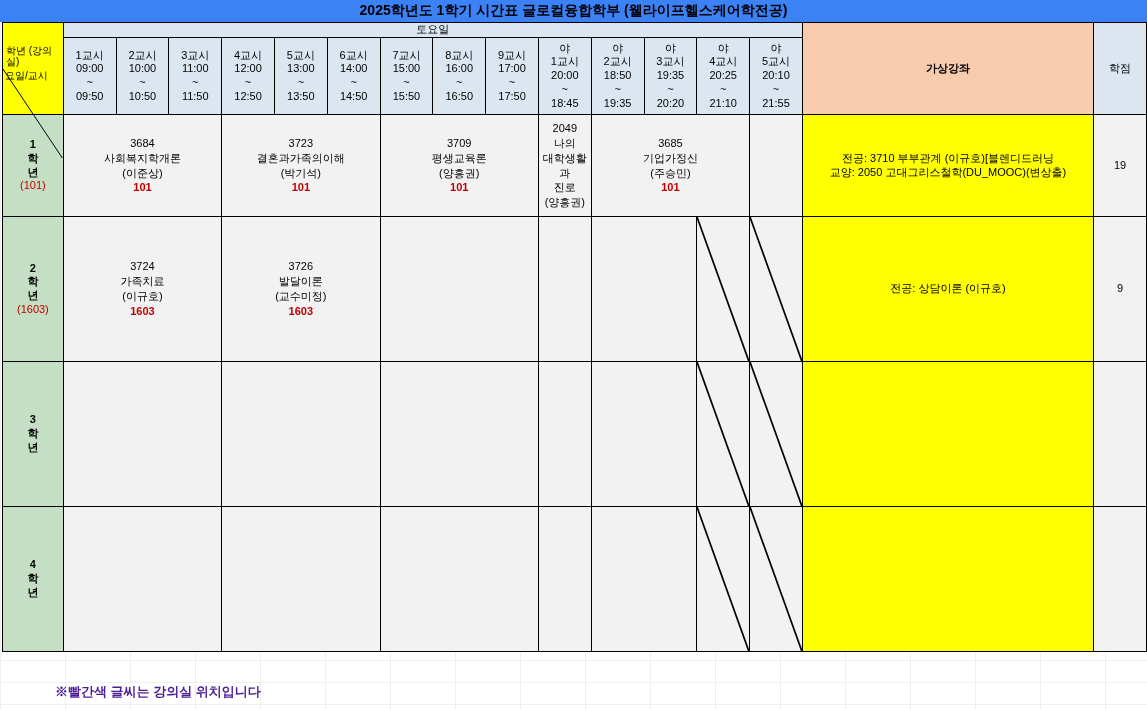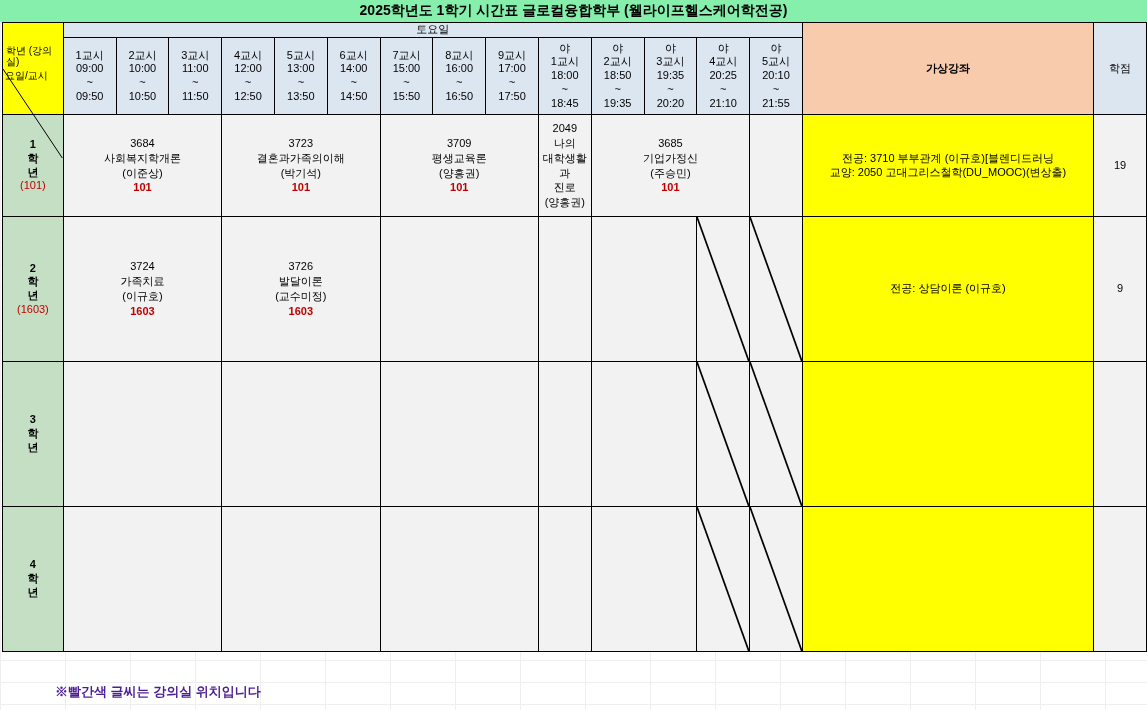--- a/index.html
+++ b/index.html
@@ -19,21 +19,21 @@
   .title-row {
     position: absolute;
     left: 0; top: 0;
     width: 1147px; height: 22px;
     display: flex;
     align-items: center;
     justify-content: center;
     font-size: 14px;
     font-weight: bold;
     color: #000;
-    background: #86efac;
+    background: #3b82f6;
   }
   
   .bg-grid {
     position: absolute;
     left: 0; top: 0;
     width: 1147px; height: 710px;
     background-image:
       linear-gradient(to right, #e2e2e2 1px, transparent 1px),
       linear-gradient(to bottom, #e2e2e2 1px, transparent 1px);
     background-size: 65px 22px;
@@ -202,21 +202,21 @@
         <tr>
           <td class="period-head"><span class="pname">1교시</span><span>09:00</span><br><span>~</span><br><span>09:50</span></td>
           <td class="period-head"><span class="pname">2교시</span><span>10:00</span><br><span>~</span><br><span>10:50</span></td>
           <td class="period-head"><span class="pname">3교시</span><span>11:00</span><br><span>~</span><br><span>11:50</span></td>
           <td class="period-head"><span class="pname">4교시</span><span>12:00</span><br><span>~</span><br><span>12:50</span></td>
           <td class="period-head"><span class="pname">5교시</span><span>13:00</span><br><span>~</span><br><span>13:50</span></td>
           <td class="period-head"><span class="pname">6교시</span><span>14:00</span><br><span>~</span><br><span>14:50</span></td>
           <td class="period-head"><span class="pname">7교시</span><span>15:00</span><br><span>~</span><br><span>15:50</span></td>
           <td class="period-head"><span class="pname">8교시</span><span>16:00</span><br><span>~</span><br><span>16:50</span></td>
           <td class="period-head"><span class="pname">9교시</span><span>17:00</span><br><span>~</span><br><span>17:50</span></td>
-          <td class="period-head"><span class="pname">야<br>1교시</span><span>18:00</span><br><span>~</span><br><span>18:45</span></td>
+          <td class="period-head"><span class="pname">야<br>1교시</span><span>20:00</span><br><span>~</span><br><span>18:45</span></td>
           <td class="period-head"><span class="pname">야<br>2교시</span><span>18:50</span><br><span>~</span><br><span>19:35</span></td>
           <td class="period-head"><span class="pname">야<br>3교시</span><span>19:35</span><br><span>~</span><br><span>20:20</span></td>
           <td class="period-head"><span class="pname">야<br>4교시</span><span>20:25</span><br><span>~</span><br><span>21:10</span></td>
           <td class="period-head"><span class="pname">야<br>5교시</span><span>20:10</span><br><span>~</span><br><span>21:55</span></td>
         </tr>
         <tr class="r1">
           <td class="grade-cell"><span>1</span><br><span>학</span><br><span>년</span><br><span class="room">(101)</span></td>
           <td colspan="3" class="slot">
             <div class="course">
               <span class="code">3684</span>

